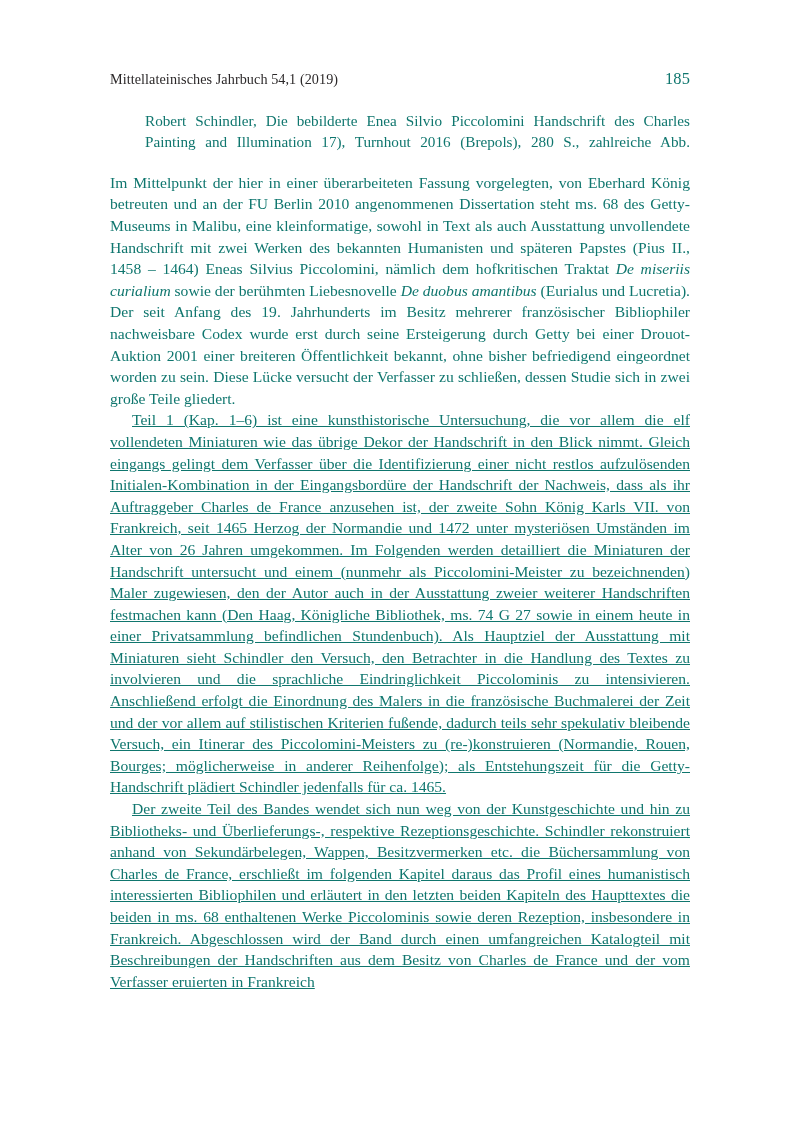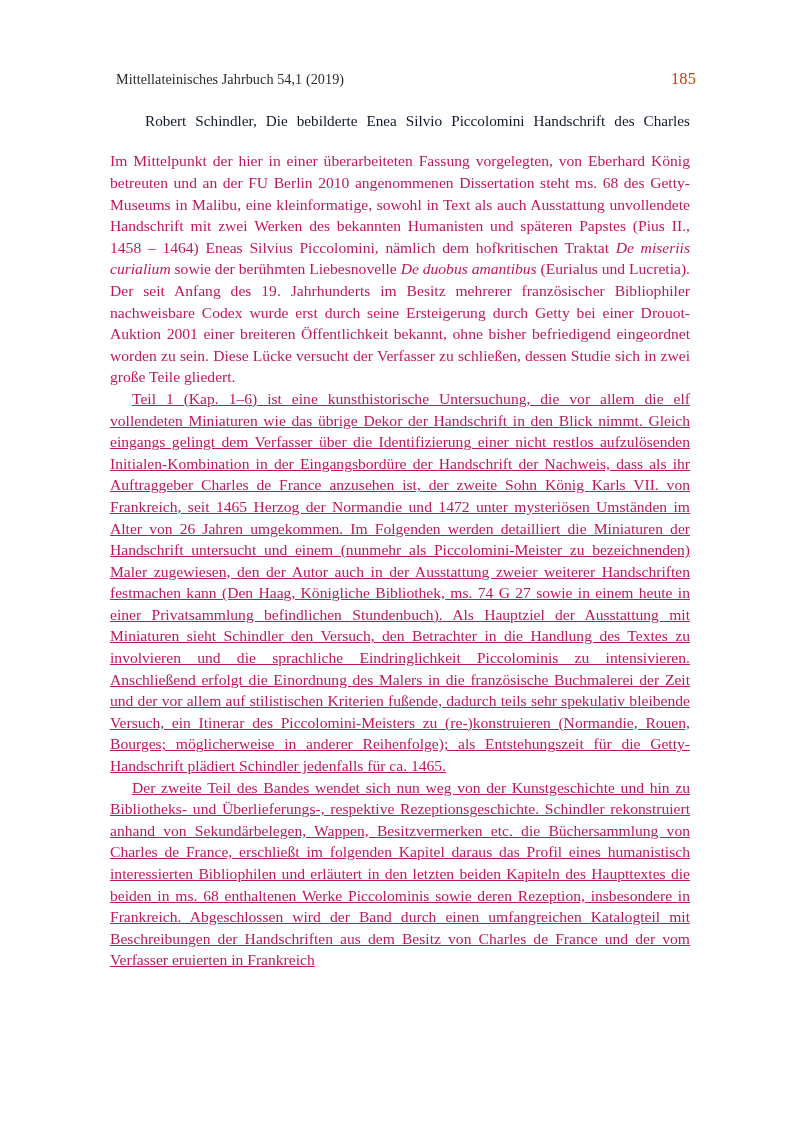--- a/index.html
+++ b/index.html
@@ -19,74 +19,74 @@
     height: 1129px;
     margin: 0 auto;
     background: #ffffff;
     overflow: hidden;
     box-sizing: border-box;
   }
 
   
   .running-head {
     position: absolute;
-    left: 116px;
+    left: 110px;
     top: 69px;
     width: 580px;
     display: flex;
     align-items: baseline;
     justify-content: space-between;
   }
   .running-title {
     font-size: 14.2px;
     letter-spacing: 0.005em;
     color: #2b2829;
     white-space: nowrap;
   }
   .folio {
     font-size: 16.4px;
-    color: #c2410c;
+    color: #0f766e;
     letter-spacing: 0.01em;
   }
 
   
   .text-column {
     position: absolute;
     left: 110px;
     top: 110px;
     width: 580px;
   }
 
   
   .citation-block {
     margin: 0 0 16px 35px;
     width: 545px;
     font-size: 15.2px;
     line-height: 21.4px;
     text-align: justify;
     text-align-last: justify;
     hyphens: none;
-    color: #0f172a;
+    color: #0f766e;
   }
   .citation-block .last-line {
     text-align-last: justify;
   }
 
   
   .prose {
     margin-top: 19px;
   }
   .prose p {
     margin: 0;
     font-size: 15.6px;
     line-height: 21.6px;
     text-align: justify;
     text-align-last: left;
     hyphens: none;
-    color: #be185d;
+    color: #0f766e;
   }
   .prose p.indent {
     text-indent: 22px;
   }
   .prose p + p {
     margin-top: 0;
     text-decoration: underline;
   }
   em, .title-italic {
     font-style: italic;
@@ -99,20 +99,21 @@
 
   <div class="running-head">
     <span class="running-title">Mittellateinisches Jahrbuch 54,1 (2019)</span>
     <span class="folio">185</span>
   </div>
 
   <div class="text-column">
 
     <div class="citation-block">
       <div>Robert Schindler, Die bebilderte Enea Silvio Piccolomini Handschrift des Charles</div>
+      <div class="last-line">Painting and Illumination 17), Turnhout 2016 (Brepols), 280 S., zahlreiche Abb.</div>
     </div>
 
     <div class="prose">
 
       <p><span>Im Mittelpunkt der hier in einer überarbeiteten Fassung vorgelegten, von Eberhard König betreuten und an der FU Berlin 2010 angenommenen Dissertation steht ms. 68 des Getty-Museums in Malibu, eine kleinformatige, sowohl in Text als auch Ausstattung unvollendete Handschrift mit zwei Werken des bekannten Humanisten und späteren Papstes (Pius II., 1458 – 1464) Eneas Silvius Piccolomini, nämlich dem hofkritischen Traktat </span><em class="title-italic">De miseriis curialium</em><span> sowie der berühmten Liebesnovelle </span><em class="title-italic">De duobus amantibus</em><span> (Eurialus und Lucretia). Der seit Anfang des 19. Jahrhunderts im Besitz mehrerer französischer Bibliophiler nachweisbare Codex wurde erst durch seine Ersteigerung durch Getty bei einer Drouot-Auktion 2001 einer breiteren Öffentlichkeit bekannt, ohne bisher befriedigend eingeordnet worden zu sein. Diese Lücke versucht der Verfasser zu schließen, dessen Studie sich in zwei große Teile gliedert.</span></p>
 
       <p class="indent">Teil 1 (Kap. 1–6) ist eine kunsthistorische Untersuchung, die vor allem die elf vollendeten Miniaturen wie das übrige Dekor der Handschrift in den Blick nimmt. Gleich eingangs gelingt dem Verfasser über die Identifizierung einer nicht restlos aufzulösenden Initialen-Kombination in der Eingangsbordüre der Handschrift der Nachweis, dass als ihr Auftraggeber Charles de France anzusehen ist, der zweite Sohn König Karls VII. von Frankreich, seit 1465 Herzog der Normandie und 1472 unter mysteriösen Umständen im Alter von 26 Jahren umgekommen. Im Folgenden werden detailliert die Miniaturen der Handschrift untersucht und einem (nunmehr als Piccolomini-Meister zu bezeichnenden) Maler zugewiesen, den der Autor auch in der Ausstattung zweier weiterer Handschriften festmachen kann (Den Haag, Königliche Bibliothek, ms. 74 G 27 sowie in einem heute in einer Privatsammlung befindlichen Stundenbuch). Als Hauptziel der Ausstattung mit Miniaturen sieht Schindler den Versuch, den Betrachter in die Handlung des Textes zu involvieren und die sprachliche Eindringlichkeit Piccolominis zu intensivieren. Anschließend erfolgt die Einordnung des Malers in die französische Buchmalerei der Zeit und der vor allem auf stilistischen Kriterien fußende, dadurch teils sehr spekulativ bleibende Versuch, ein Itinerar des Piccolomini-Meisters zu (re-)konstruieren (Normandie, Rouen, Bourges; möglicherweise in anderer Reihenfolge); als Entstehungszeit für die Getty-Handschrift plädiert Schindler jedenfalls für ca. 1465.</p>
 
       <p class="indent">Der zweite Teil des Bandes wendet sich nun weg von der Kunstgeschichte und hin zu Bibliotheks- und Überlieferungs-, respektive Rezeptionsgeschichte. Schindler rekonstruiert anhand von Sekundärbelegen, Wappen, Besitzvermerken etc. die Büchersammlung von Charles de France, erschließt im folgenden Kapitel daraus das Profil eines humanistisch interessierten Bibliophilen und erläutert in den letzten beiden Kapiteln des Haupttextes die beiden in ms. 68 enthaltenen Werke Piccolominis sowie deren Rezeption, insbesondere in Frankreich. Abgeschlossen wird der Band durch einen umfangreichen Katalogteil mit Beschreibungen der Handschriften aus dem Besitz von Charles de France und der vom Verfasser eruierten in Frankreich</p>
 

